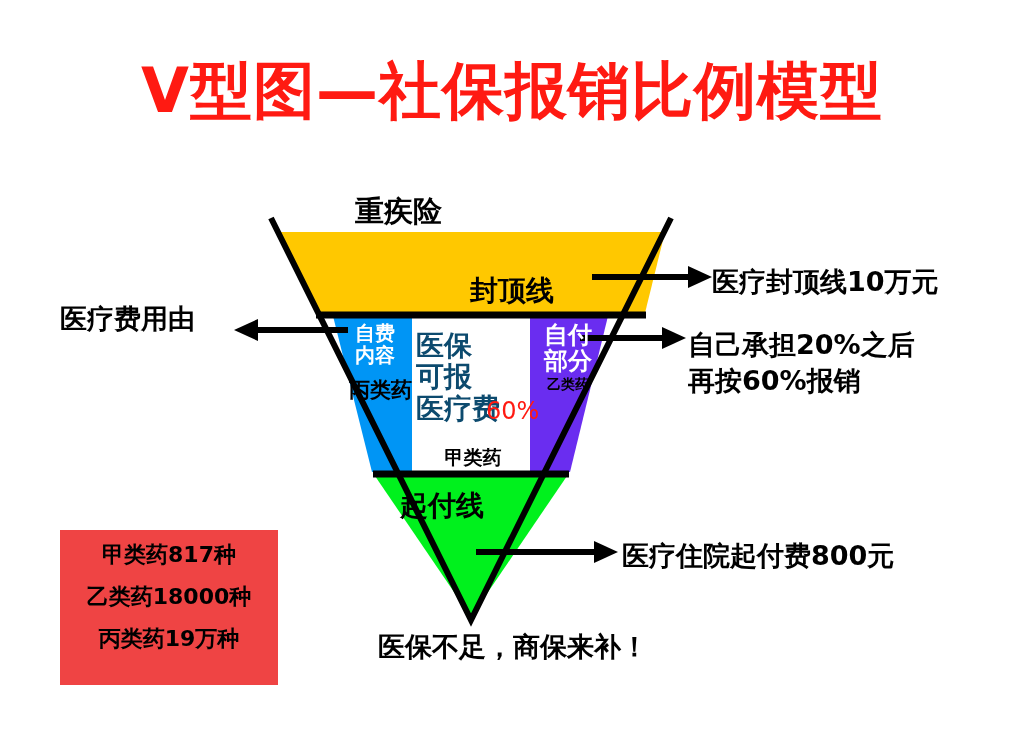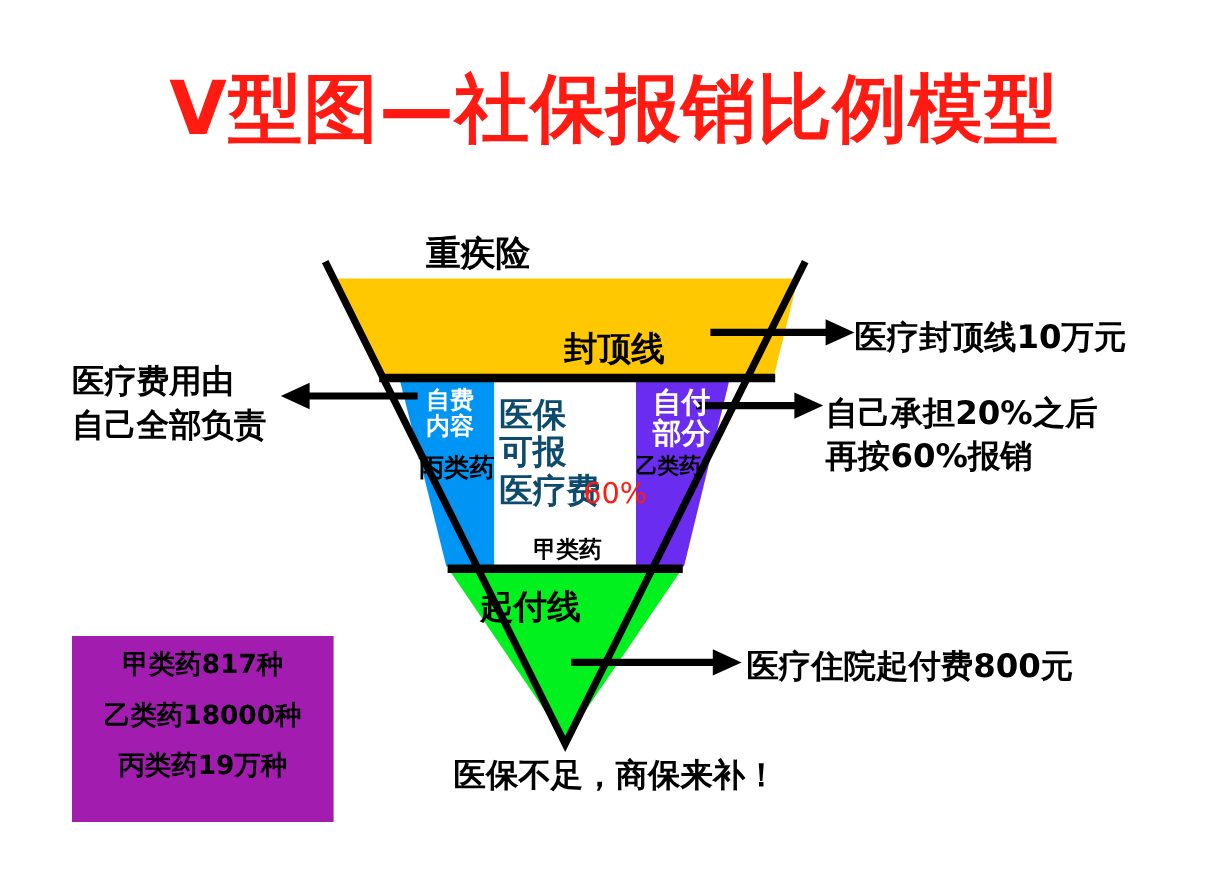--- a/index.html
+++ b/index.html
@@ -124,23 +124,23 @@
     width: 68px;
     text-align: center;
     color: #ffffff;
     font-size: 24px;
     font-weight: bold;
     line-height: 1.08;
   }
   #col-copay-drug {
     left: 530px; top: 376px;
     width: 76px;
-    text-align: left;
-    color: #000;
-    font-size: 18px;
+    text-align: center;
+    color: #000;
+    font-size: 14px;
     font-weight: bold;
   }
 
   
   .anno {
     color: #000;
     font-size: 27px;
     font-weight: bold;
     line-height: 1.34;
     white-space: nowrap;
@@ -153,21 +153,21 @@
   #anno-bottom {
     left: 330px; top: 629px;
     font-size: 27px;
     margin-left: 48px;
   }
 
   
   #fact-box {
     left: 60px; top: 530px;
     width: 218px; height: 155px;
-    background: #a21caf;
+    background: #ef4444;
     box-sizing: border-box;
     padding: 14px 0 14px 0;
   }
   .fact-line {
     color: #000;
     font-size: 22px;
     font-weight: bold;
     text-align: center;
     line-height: 1.0;
     margin-bottom: 20px;
@@ -249,21 +249,20 @@
   <div class="abs" id="mid-class-a-drug">甲类药</div>
 
   <div class="abs" id="col-copay-title">
     <div>自付</div>
     <div>部分</div>
   </div>
   <div class="abs" id="col-copay-drug">乙类药</div>
 
   <div class="abs anno" id="anno-left">
     <div>医疗费用由</div>
-    <div>自己全部负责</div>
   </div>
 
   <div class="abs anno" id="anno-cap">医疗封顶线10万元</div>
 
   <div class="abs anno" id="anno-rate">
     <div>自己承担20%之后</div>
     <div>再按60%报销</div>
   </div>
 
   <div class="abs anno" id="anno-deductible">医疗住院起付费800元</div>

